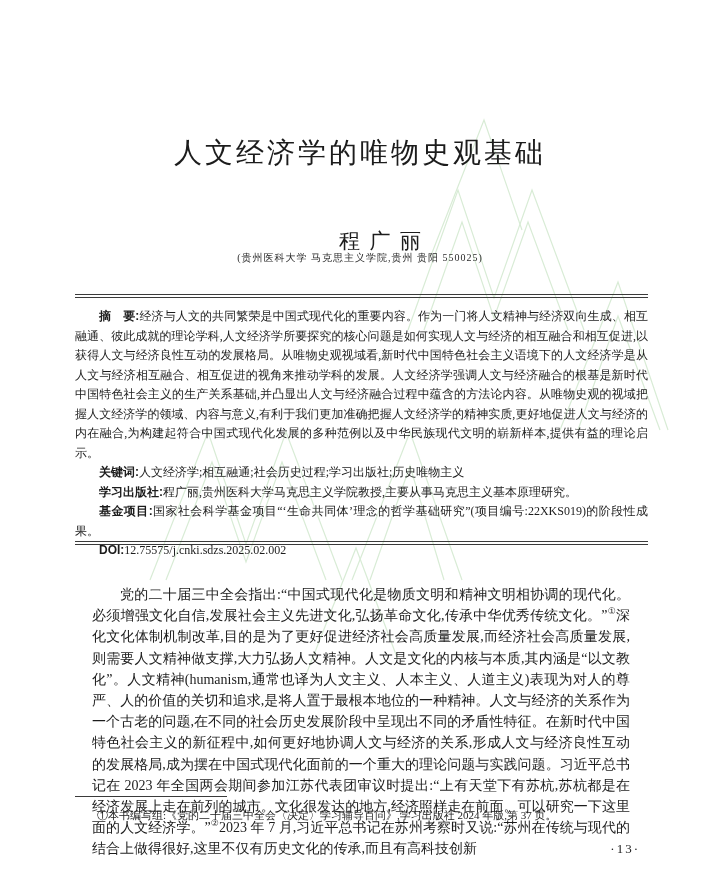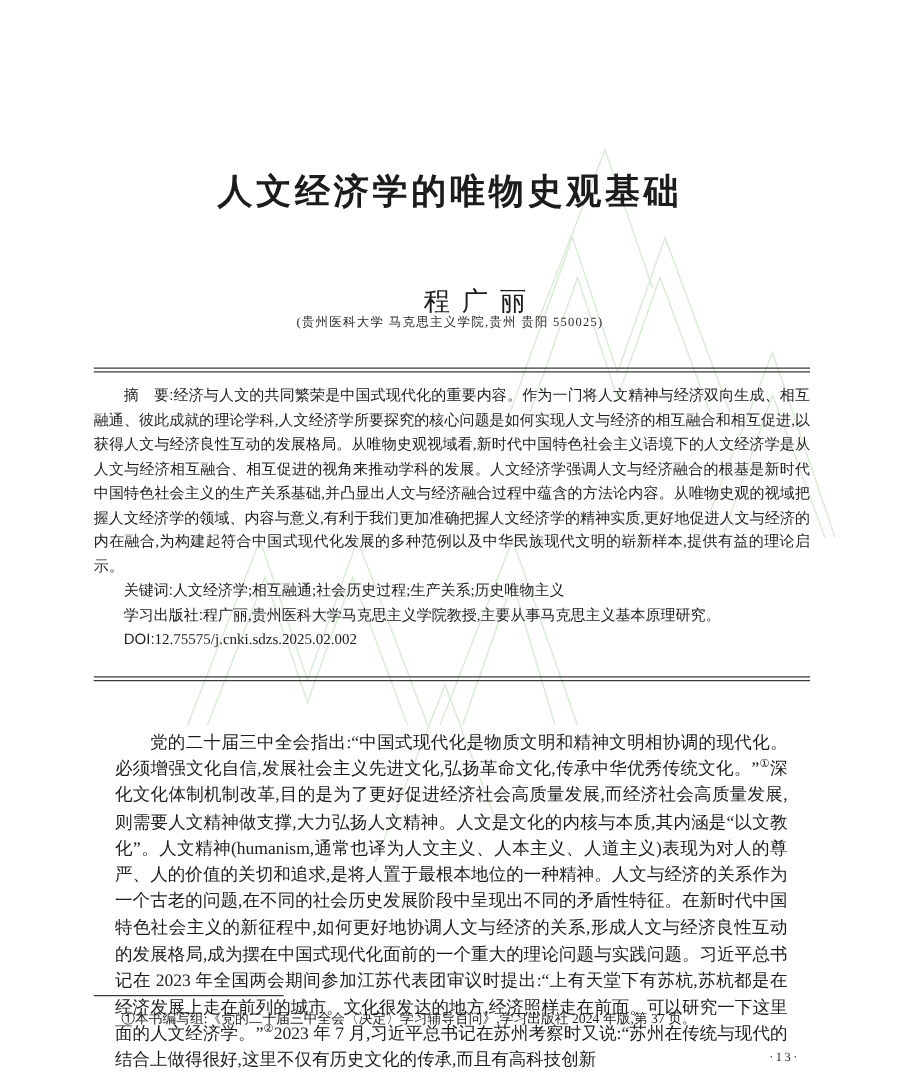--- a/index.html
+++ b/index.html
@@ -7,21 +7,21 @@
     position:relative;
     width:720px;height:870px;
     background:#ffffff;
     overflow:hidden;
     font-family:"Liberation Serif","DejaVu Serif",serif;
     color:#1c1c1c;
   }
   .watermark{position:absolute;left:0;top:0;width:720px;height:870px;pointer-events:none;}
   .title{
     position:absolute;top:134px;left:0;width:720px;margin:0;
-    text-align:center;font-size:28px;font-weight:700;letter-spacing:3px;
+    text-align:center;font-size:28px;font-weight:400;letter-spacing:3px;
   }
   .author{
     position:absolute;top:227px;left:0;width:720px;
     text-align:center;font-size:21px;letter-spacing:0.45em;text-indent:0.45em;padding-left:20px;
   }
   .affil{
     position:absolute;top:251px;left:0;width:720px;
     text-align:center;font-size:10px;letter-spacing:1px;color:#2a2a2a;
   }
   .rule-double{
@@ -32,42 +32,42 @@
   .meta-block{
     position:absolute;left:75px;right:72px;top:294px;
   }
   .meta-block .rule-double{margin-bottom:9px;}
   .abstract,.meta-line{
     margin:0;font-size:12px;line-height:19.5px;
     text-align:justify;text-indent:2em;
   }
   .lbl{
     font-family:"Liberation Sans","DejaVu Sans",sans-serif;
-    font-weight:400;
+    font-weight:700;
   }
   .clc-group{margin-right:26px;}
   .rule-bottom{position:absolute;left:75px;right:72px;top:541px;}
   .body-text{
     position:absolute;left:74px;right:72px;top:566px;
     font-size:14px;line-height:21.2px;text-align:justify;
   }
   .body-text p{margin:18px;text-indent:2em;}
   .fnref{font-size:9px;vertical-align:super;line-height:0;}
   .fn-rule{
     position:absolute;left:75px;top:796px;width:152px;
     border-top:1px solid #3a3a3a;
   }
   .footnotes{
     position:absolute;left:75px;right:72px;top:806px;
     font-size:11px;line-height:19.5px;
   }
   .footnotes p{margin:0;text-indent:2em;text-align:justify;}
   .pagenum{
     position:absolute;right:80px;top:841px;
-    font-size:10px;letter-spacing:2px;
+    font-size:13px;letter-spacing:2px;
   }
 </style>
 </head>
 <body>
 
 <div class="sheet">
 
   <svg class="watermark" viewBox="0 0 720 870" xmlns="http://www.w3.org/2000/svg">
     <g fill="none" stroke="#b9dcb4" stroke-width="1.2" opacity="0.55">
       <polyline points="408,330 458,190 494,298 532,190 584,330"></polyline>
@@ -87,24 +87,25 @@
 
   <div class="author">程广丽</div>
 
   <div class="affil">(贵州医科大学 马克思主义学院,贵州 贵阳 550025)</div>
 
   <div class="meta-block">
     <div class="rule-double"></div>
 
     <p class="abstract"><span class="lbl">摘　要:</span><span>经济与人文的共同繁荣是中国式现代化的重要内容。作为一门将人文精神与经济双向生成、相互融通、彼此成就的理论学科,人文经济学所要探究的核心问题是如何实现人文与经济的相互融合和相互促进,以获得人文与经济良性互动的发展格局。从唯物史观视域看,新时代中国特色社会主义语境下的人文经济学是从人文与经济相互融合、相互促进的视角来推动学科的发展。人文经济学强调人文与经济融合的根基是新时代中国特色社会主义的生产关系基础,并凸显出人文与经济融合过程中蕴含的方法论内容。从唯物史观的视域把握人文经济学的领域、内容与意义,有利于我们更加准确把握人文经济学的精神实质,更好地促进人文与经济的内在融合,为构建起符合中国式现代化发展的多种范例以及中华民族现代文明的崭新样本,提供有益的理论启示。</span></p>
 
-    <p class="meta-line"><span class="lbl">关键词:</span><span>人文经济学;相互融通;社会历史过程;生产关系;历史唯物主义</span></p>
+    <p class="meta-line"><span class="lbl">关键词:</span><span>人文经济学;相互融通;社会历史过程;学习出版社;历史唯物主义</span></p>
 
     <p class="meta-line"><span class="lbl">学习出版社:</span><span>程广丽,贵州医科大学马克思主义学院教授,主要从事马克思主义基本原理研究。</span></p>
 
+    <p class="meta-line"><span class="lbl">基金项目:</span><span>国家社会科学基金项目“‘生命共同体’理念的哲学基础研究”(项目编号:22XKS019)的阶段性成果。</span></p>
 
 
     <p class="meta-line"><span class="lbl">DOI:</span><span>12.75575/j.cnki.sdzs.2025.02.002</span></p>
   </div>
 
   <div class="rule-double rule-bottom"></div>
 
   <div class="body-text">
     <p><span>党的二十届三中全会指出:“中国式现代化是物质文明和精神文明相协调的现代化。必须增强文化自信,发展社会主义先进文化,弘扬革命文化,传承中华优秀传统文化。”</span><sup class="fnref">①</sup><span>深化文化体制机制改革,目的是为了更好促进经济社会高质量发展,而经济社会高质量发展,则需要人文精神做支撑,大力弘扬人文精神。人文是文化的内核与本质,其内涵是“以文教化”。人文精神(humanism,通常也译为人文主义、人本主义、人道主义)表现为对人的尊严、人的价值的关切和追求,是将人置于最根本地位的一种精神。人文与经济的关系作为一个古老的问题,在不同的社会历史发展阶段中呈现出不同的矛盾性特征。在新时代中国特色社会主义的新征程中,如何更好地协调人文与经济的关系,形成人文与经济良性互动的发展格局,成为摆在中国式现代化面前的一个重大的理论问题与实践问题。习近平总书记在 2023 年全国两会期间参加江苏代表团审议时提出:“上有天堂下有苏杭,苏杭都是在经济发展上走在前列的城市。文化很发达的地方,经济照样走在前面。可以研究一下这里面的人文经济学。”</span><sup class="fnref">②</sup><span>2023 年 7 月,习近平总书记在苏州考察时又说:“苏州在传统与现代的结合上做得很好,这里不仅有历史文化的传承,而且有高科技创新</span></p>
   </div>

